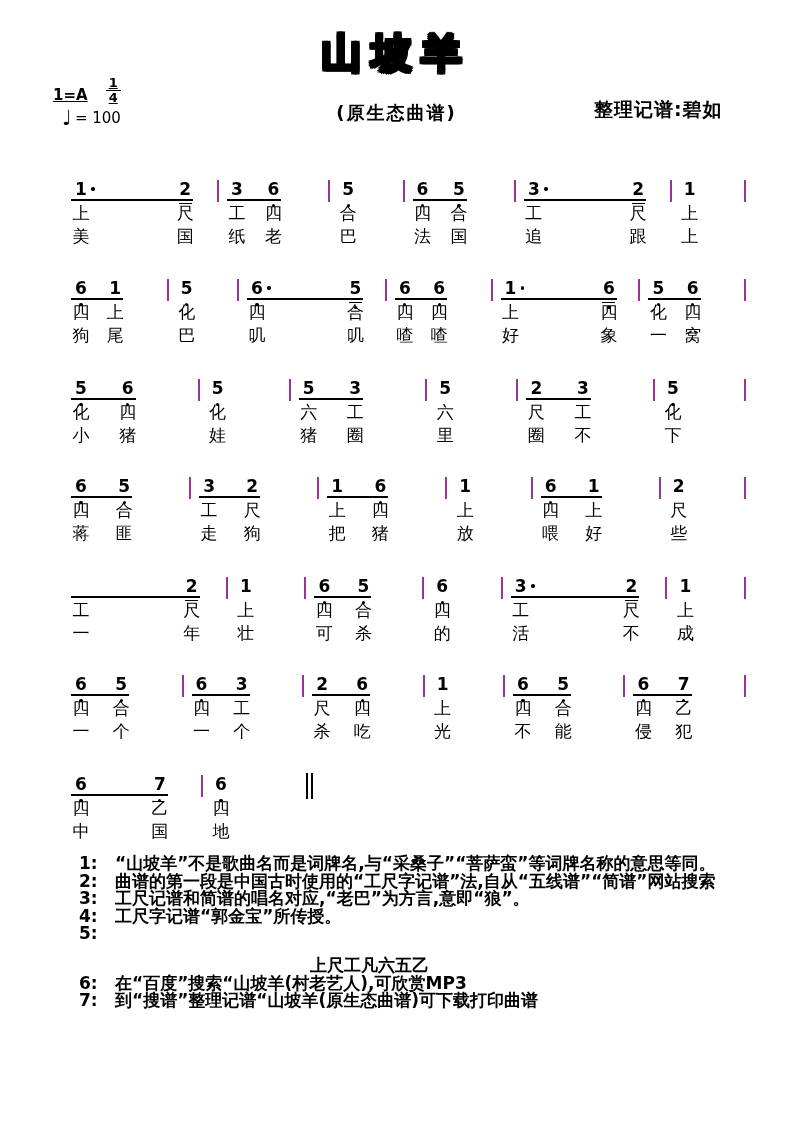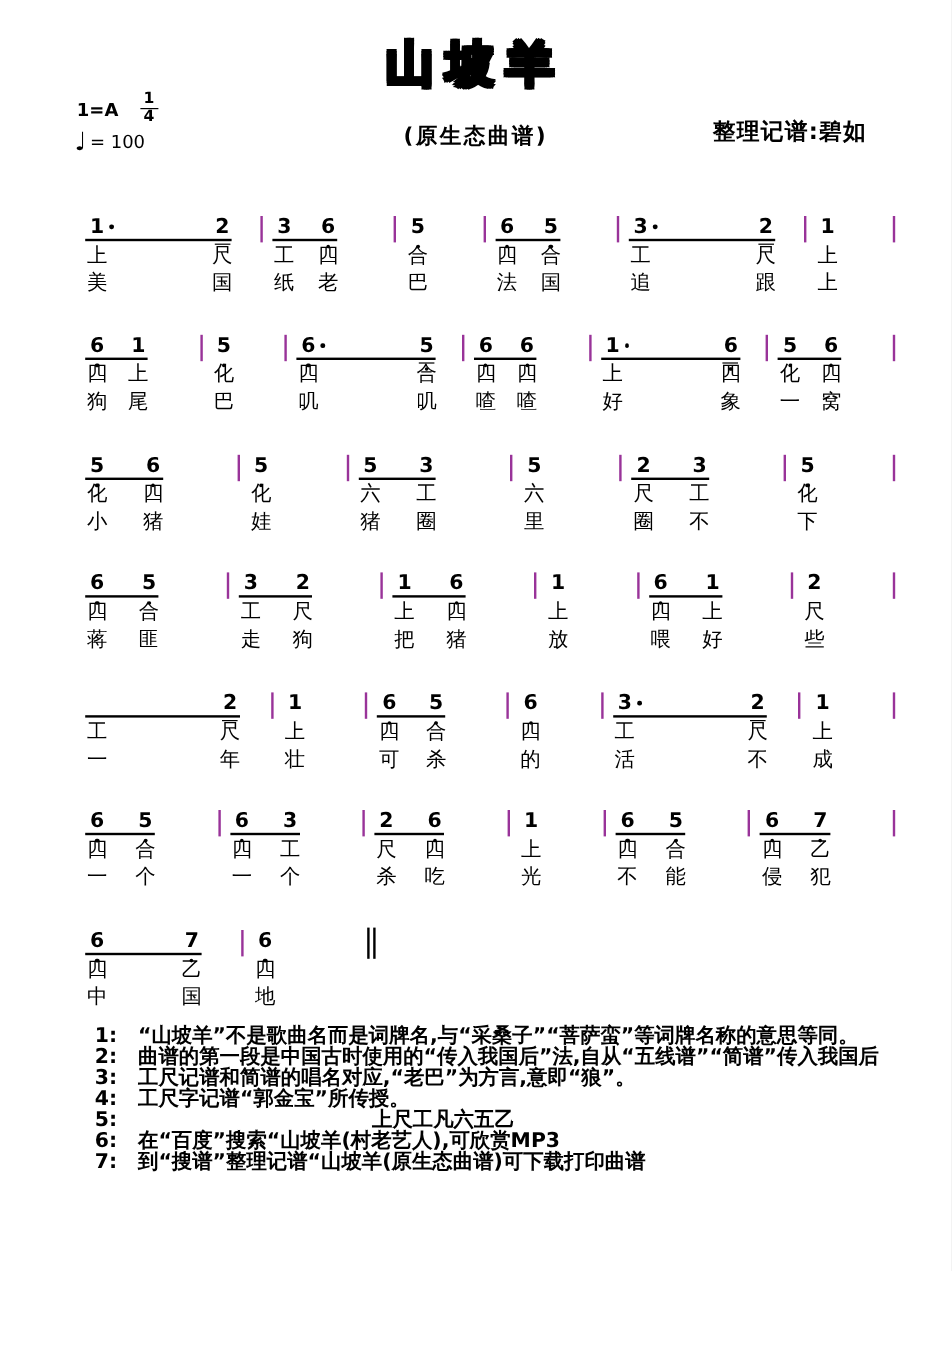--- a/index.html
+++ b/index.html
@@ -8,21 +8,21 @@
 
   
   .title{position:absolute;top:26px;left:0;width:100%;text-align:center;
          font-size:40px;font-weight:bold;letter-spacing:10px;color:#404040;
          -webkit-text-stroke:2px #000;
          text-shadow:-2px -2px 0 #000,2px -2px 0 #000,-2px 2px 0 #000,2px 2px 0 #000,
                      -2px 0 0 #000,2px 0 0 #000,0 -2px 0 #000,0 2px 0 #000;}
   .subtitle{position:absolute;top:101px;left:0;width:100%;text-align:center;
             font-size:18px;font-weight:bold;letter-spacing:2px;}
   .credit{position:absolute;left:594px;top:97px;font-size:19px;font-weight:bold;letter-spacing:1px;}
-  .keysig{position:absolute;left:64px;top:80px;font-size:15px;font-weight:bold;display:flex;align-items:center;}
+  .keysig{position:absolute;left:53px;top:80px;font-size:15px;font-weight:bold;display:flex;align-items:flex-end;text-decoration:underline;}
   .frac{display:inline-block;text-align:center;font-size:13px;font-weight:bold;line-height:12px;margin-left:18px;margin-top:-3px;}
   .frac .num{display:block;border-bottom:1.5px solid #000;padding:0 3px 1px;}
   .frac .den{display:block;padding-top:1px;}
   .tempo{position:absolute;left:62px;top:108px;font-size:15px;display:flex;align-items:center;}
   .tempo .qnote{font-size:21px;line-height:20px;margin-right:3px;}
 
   
   .system{position:absolute;left:63px;width:683px;display:flex;}
   .system.fixed{width:auto;}
   .measure{position:relative;height:72px;}
@@ -48,21 +48,21 @@
   .barline{position:absolute;right:0;top:0;width:2px;height:22px;background:var(--barline,#993399);}
   .finalbar{position:absolute;right:0;top:-2px;height:26px;display:flex;}
   .finalbar s{display:block;width:2px;height:26px;background:#000;text-decoration:none;margin-left:3px;}
 
   
   .footnotes{position:absolute;left:79px;top:855px;width:676px;font-size:17px;font-weight:bold;line-height:17.5px;}
   .fn-item{display:flex;}
   .fn-num{width:36px;flex:0 0 36px;}
   .fn-text{flex:1;}
   .fn-line{white-space:nowrap;}
-  .fn-line.center{padding-left:195px;}
+  .fn-line.center{padding-left:195px;margin-top:32px;}
 </style>
 </head>
 <body>
 
 <div class="page">
   <div class="keysig">
     <span>1=A</span>
     <span class="frac">
       <span class="num">1</span>
       <span class="den">4</span>
@@ -594,21 +594,21 @@
   <div class="footnotes" id="footnotes">
       <div class="fn-item">
         <span class="fn-num">1:</span>
         <div class="fn-text">
           <div class="fn-line">“山坡羊”不是歌曲名而是词牌名,与“采桑子”“菩萨蛮”等词牌名称的意思等同。</div>
         </div>
       </div>
       <div class="fn-item">
         <span class="fn-num">2:</span>
         <div class="fn-text">
-          <div class="fn-line">曲谱的第一段是中国古时使用的“传入我国后”法,自从“五线谱”“简谱”传入我国后</div>
+          <div class="fn-line">曲谱的第一段是中国古时使用的“工尺字记谱”法,自从“五线谱”“简谱”网站搜索</div>
         </div>
       </div>
       <div class="fn-item">
         <span class="fn-num">3:</span>
         <div class="fn-text">
           <div class="fn-line">工尺记谱和简谱的唱名对应,“老巴”为方言,意即“狼”。</div>
         </div>
       </div>
       <div class="fn-item">
         <span class="fn-num">4:</span>

